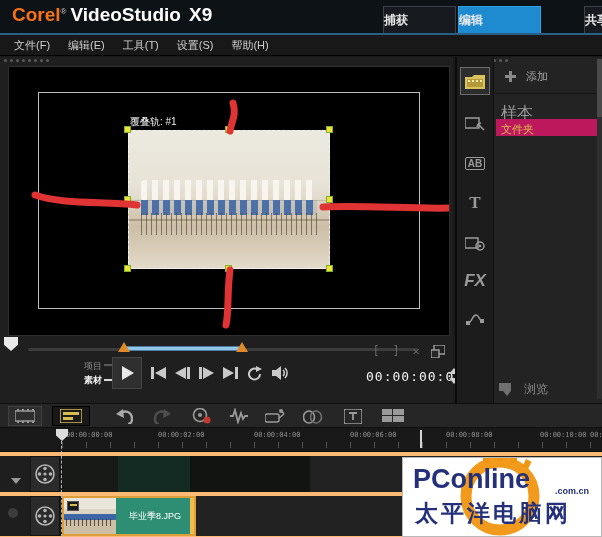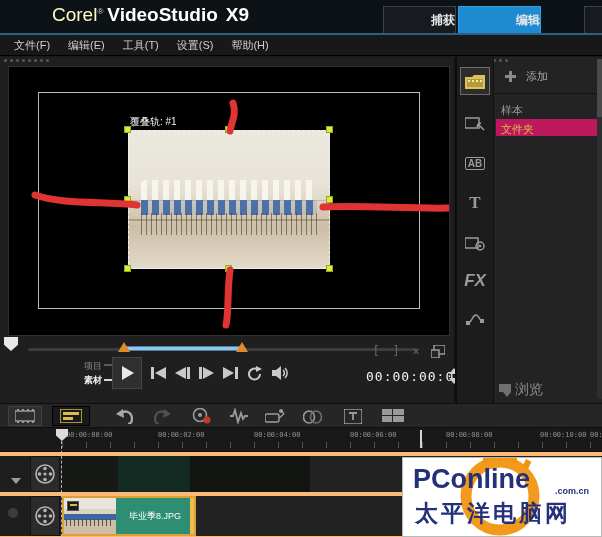--- a/index.html
+++ b/index.html
@@ -3,25 +3,25 @@
 <meta charset="utf-8">
 <style>
   html,body{margin:0;padding:0;background:#111;}
   #app{position:relative;width:602px;height:537px;overflow:hidden;background:#1a1a1a;
        font-family:"Liberation Sans",sans-serif;-webkit-font-smoothing:antialiased;}
   .abs{position:absolute;}
 
   
   #titlebar{left:0;top:0;width:602px;height:33px;background:#0d1216;overflow:hidden;}
   #logo{left:12px;top:4px;color:#fff;font-size:19px;letter-spacing:0;}
-  #logo .brand{color:#fef9c3;font-weight:400;margin-left:40px;}
+  #logo .brand{color:#f97316;font-weight:700;}
   #logo .reg{font-size:8px;vertical-align:super;color:#c9ced4;}
   #logo .product{font-weight:700;color:#fff;margin-left:4px;}
   #logo .version{font-weight:700;color:#fff;margin-left:8px;}
-  .tab{top:6px;height:36px;line-height:26px;text-align:right;font-size:12px;font-weight:700;color:#e8e8e8;
+  .tab{top:6px;height:36px;line-height:26px;text-align:left;font-size:12px;font-weight:700;color:#e8e8e8;
        background:#171b20;border:1px solid #3a4149;border-bottom:none;box-sizing:border-box;}
   #tab-capture{left:383px;width:73px;}
   #tab-edit{left:458px;width:83px;background:#1e8bd1;border-color:#2ea0e6;}
   #tab-share{left:584px;width:60px;}
   #bluestrip{left:0;top:33px;width:602px;height:2px;background:#2a5f86;}
 
   
   #menubar{left:0;top:35px;width:602px;height:21px;background:#181818;border-bottom:1px solid #000;
            display:flex;align-items:center;padding-left:10px;box-sizing:border-box;}
   .menu-item{color:#cfcfcf;font-size:11px;padding:0 14px 0 4px;cursor:default;}
@@ -68,24 +68,24 @@
   .spin.dn{border-top:6px solid #cfcfcf;}
 
   
   #library-panel{left:455px;top:57px;width:147px;height:346px;background:#232323;border-left:2px solid #0b0b0b;box-sizing:border-box;}
   #lib-strip{left:0px;top:0px;width:36px;height:346px;background:#1c1c1c;border-right:1px solid #111;}
   .lib-icon{left:3px;width:30px;height:28px;display:flex;align-items:center;justify-content:center;color:#9a9a9a;}
   .lib-icon.selected{background:#2d2d2d;border:1px solid #6d6d6d;box-sizing:border-box;}
   .lib-glyph{font-weight:700;color:#9a9a9a;}
   #lib-add-row{left:48px;top:12px;display:flex;align-items:center;gap:10px;color:#a5a5a5;font-size:11px;}
   #lib-sep{left:38px;top:36px;width:107px;height:1px;background:#141414;}
-  #lib-sample{left:44px;top:46px;color:#9a9a9a;font-size:11px;}
+  #lib-sample{left:44px;top:46px;color:#9a9a9a;font-size:16px;}
   #lib-folder-row{left:39px;top:62px;width:104px;height:17px;background:#be185d;line-height:17px;}
   #lib-folder-row span{color:#d8bc4e;font-size:11px;margin-left:5px;}
-  #lib-browse{left:42px;top:324px;display:flex;align-items:center;gap:0;color:#8a8a8a;font-size:14px;}
+  #lib-browse{left:42px;top:324px;display:flex;align-items:center;gap:9px;color:#8a8a8a;font-size:12px;}
   #lib-scrollbar{left:140px;top:2px;width:5px;height:340px;background:#2e2e2e;}
   #lib-scroll-thumb{left:0;top:0;width:5px;height:58px;background:#4a4a4a;}
 
   
   #toolbar{left:0;top:403px;width:602px;height:25px;background:#262626;border-top:1px solid #0f0f0f;border-bottom:1px solid #0f0f0f;box-sizing:border-box;}
   .tool{top:2px;height:20px;display:flex;align-items:center;justify-content:center;}
   .tool.box{background:#2e2e2e;border:1px solid #404040;box-sizing:border-box;}
   .tool.active{background:#191919;border:1px solid #000;}
 
   

